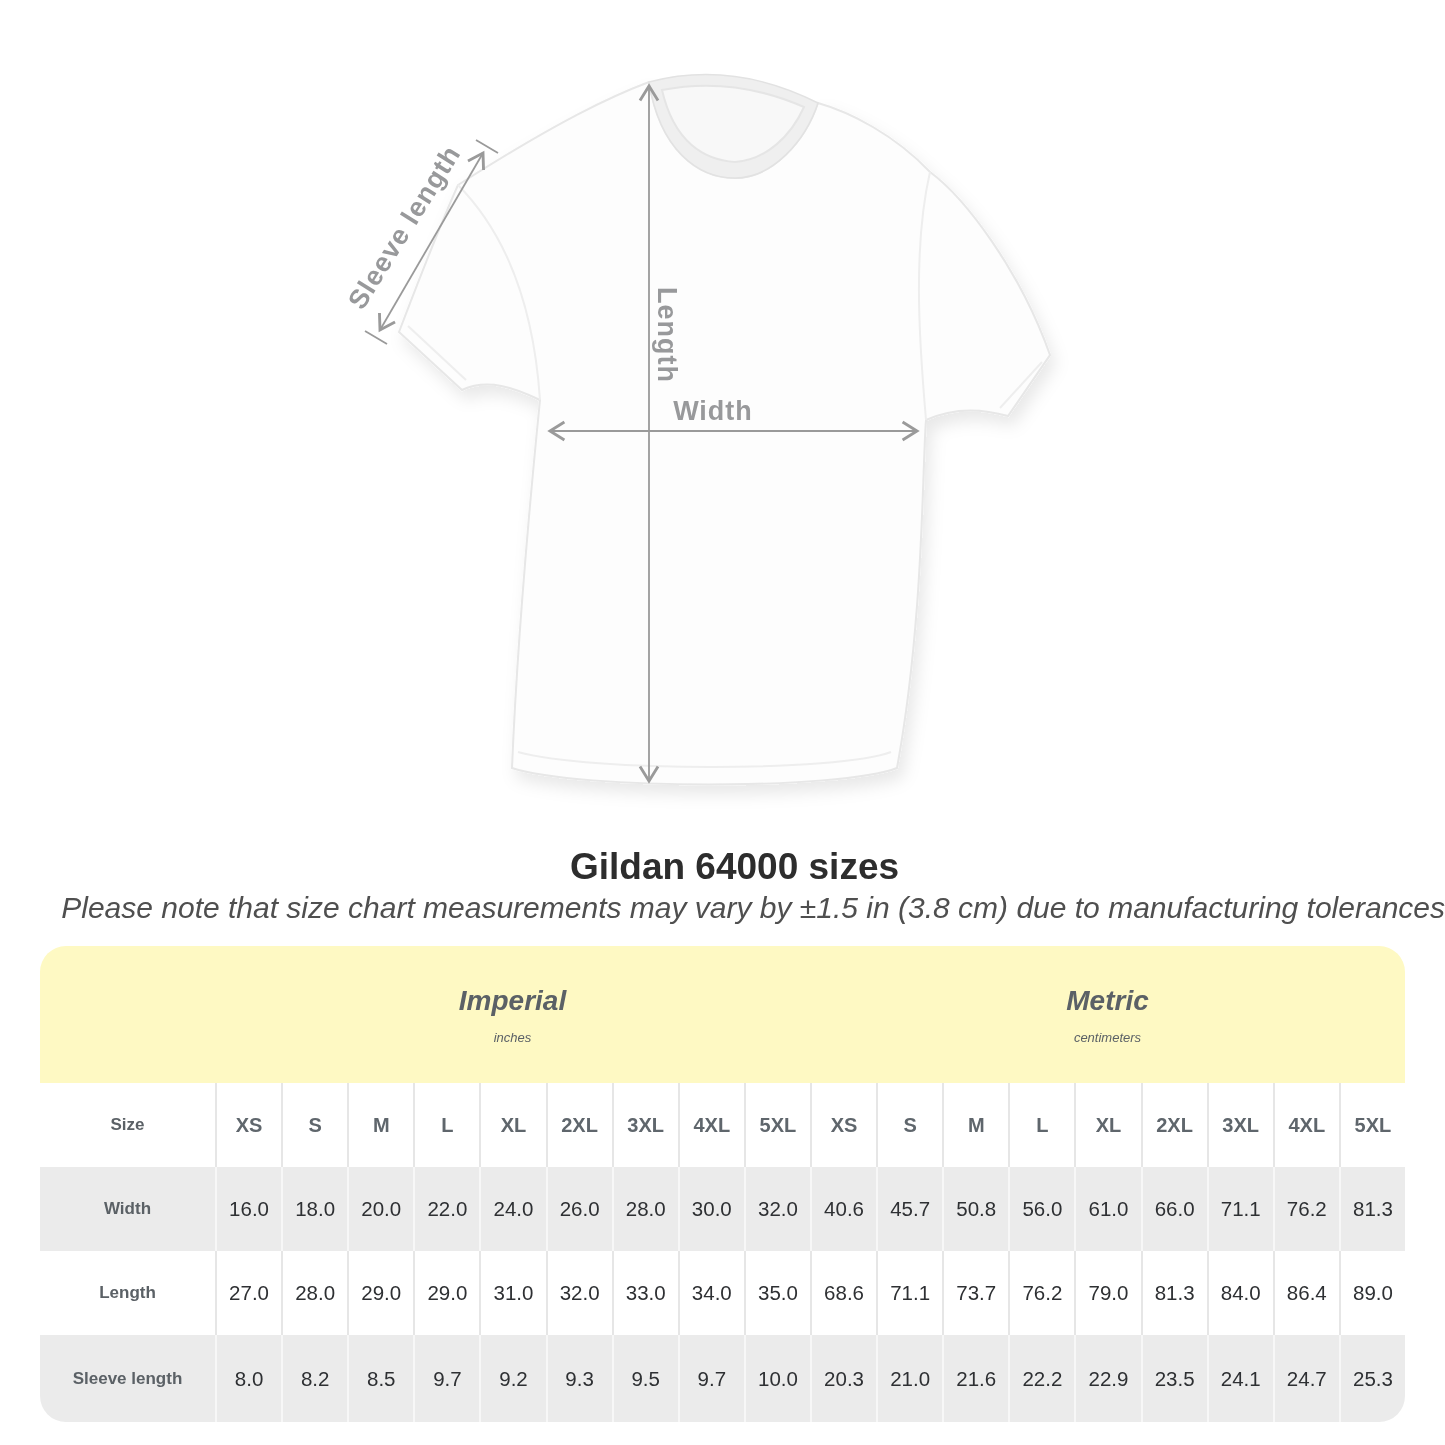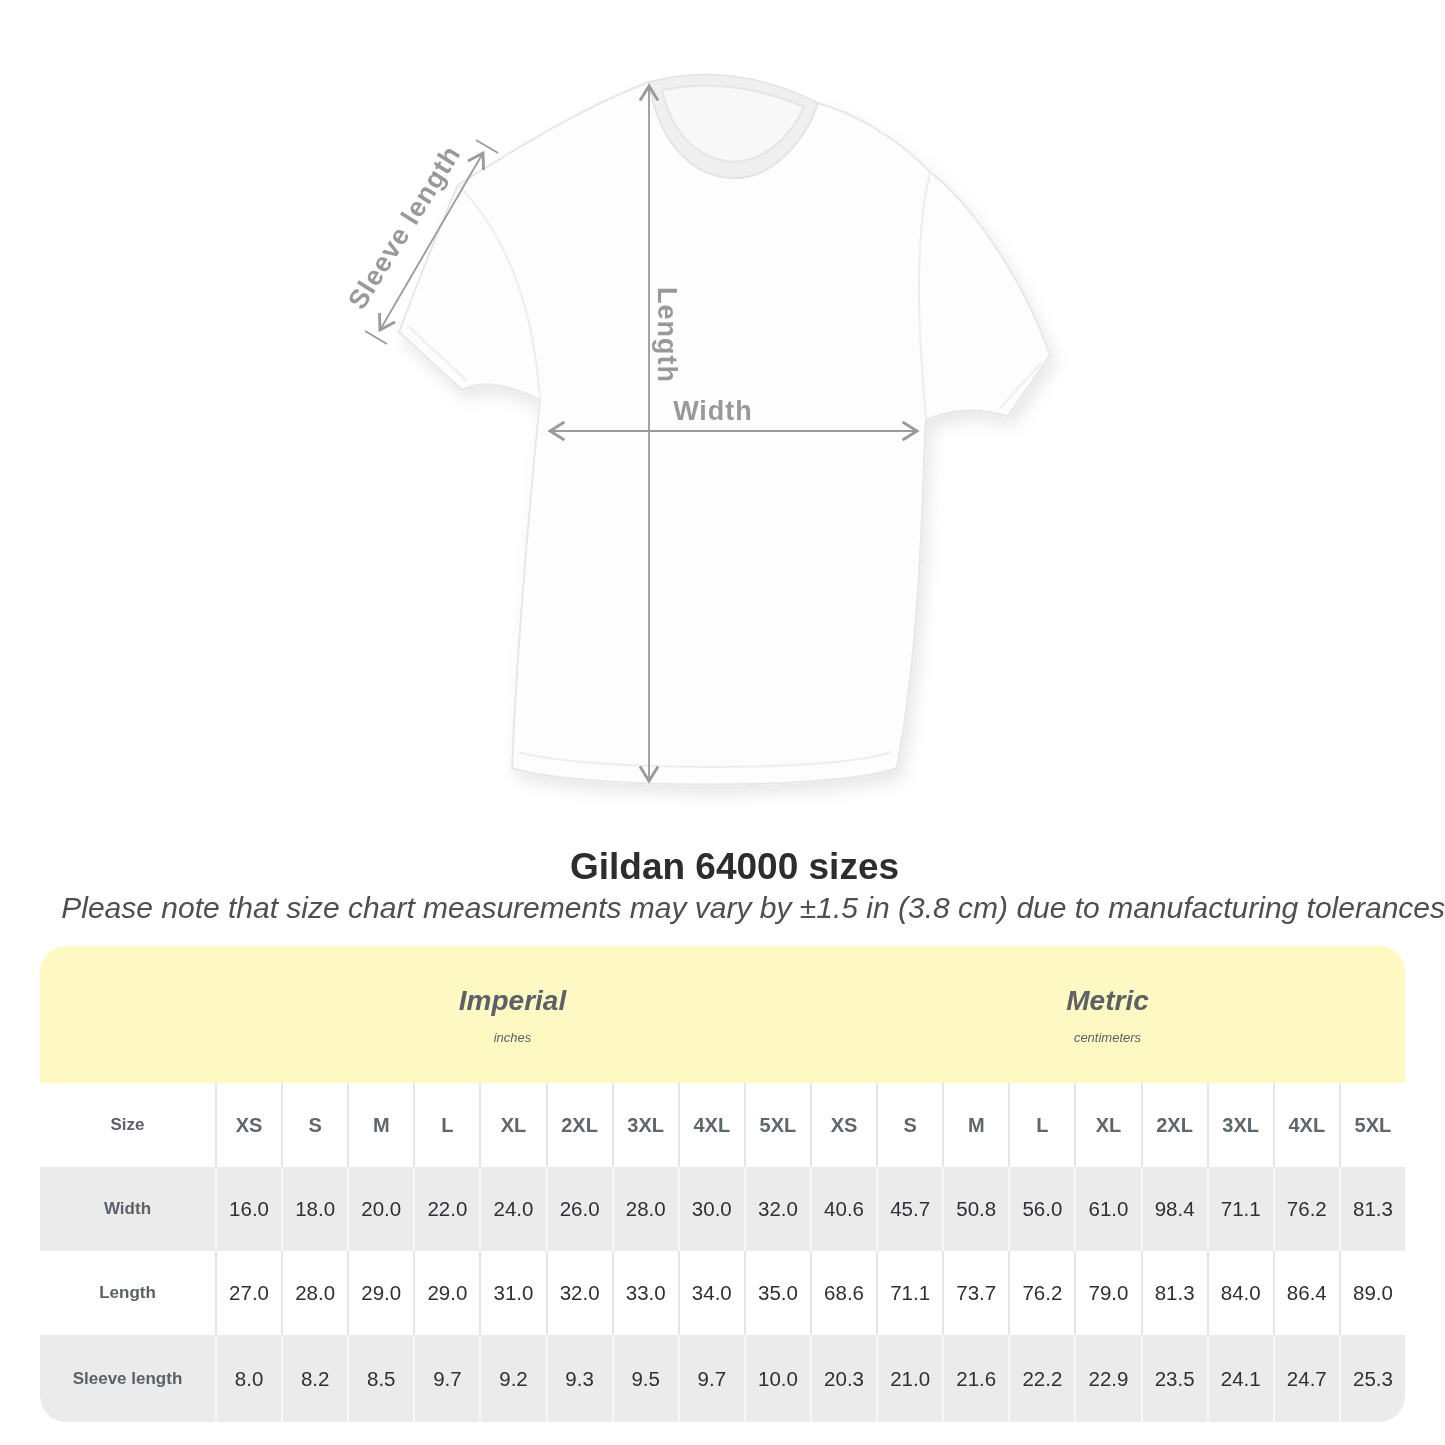--- a/index.html
+++ b/index.html
@@ -218,21 +218,21 @@
       <div class="cell value-cell sep">24.0</div>
       <div class="cell value-cell sep">26.0</div>
       <div class="cell value-cell sep">28.0</div>
       <div class="cell value-cell sep">30.0</div>
       <div class="cell value-cell sep">32.0</div>
       <div class="cell value-cell sep">40.6</div>
       <div class="cell value-cell sep">45.7</div>
       <div class="cell value-cell sep">50.8</div>
       <div class="cell value-cell sep">56.0</div>
       <div class="cell value-cell sep">61.0</div>
-      <div class="cell value-cell sep">98.4</div>
+      <div class="cell value-cell sep">66.0</div>
       <div class="cell value-cell sep">71.1</div>
       <div class="cell value-cell sep">76.2</div>
       <div class="cell value-cell sep">81.3</div>
     </div>
 
     <div class="t-row cols-row data-row white">
       <div class="cell label-cell">Length</div>
       <div class="cell value-cell sep">27.0</div>
       <div class="cell value-cell sep">28.0</div>
       <div class="cell value-cell sep">29.0</div>

